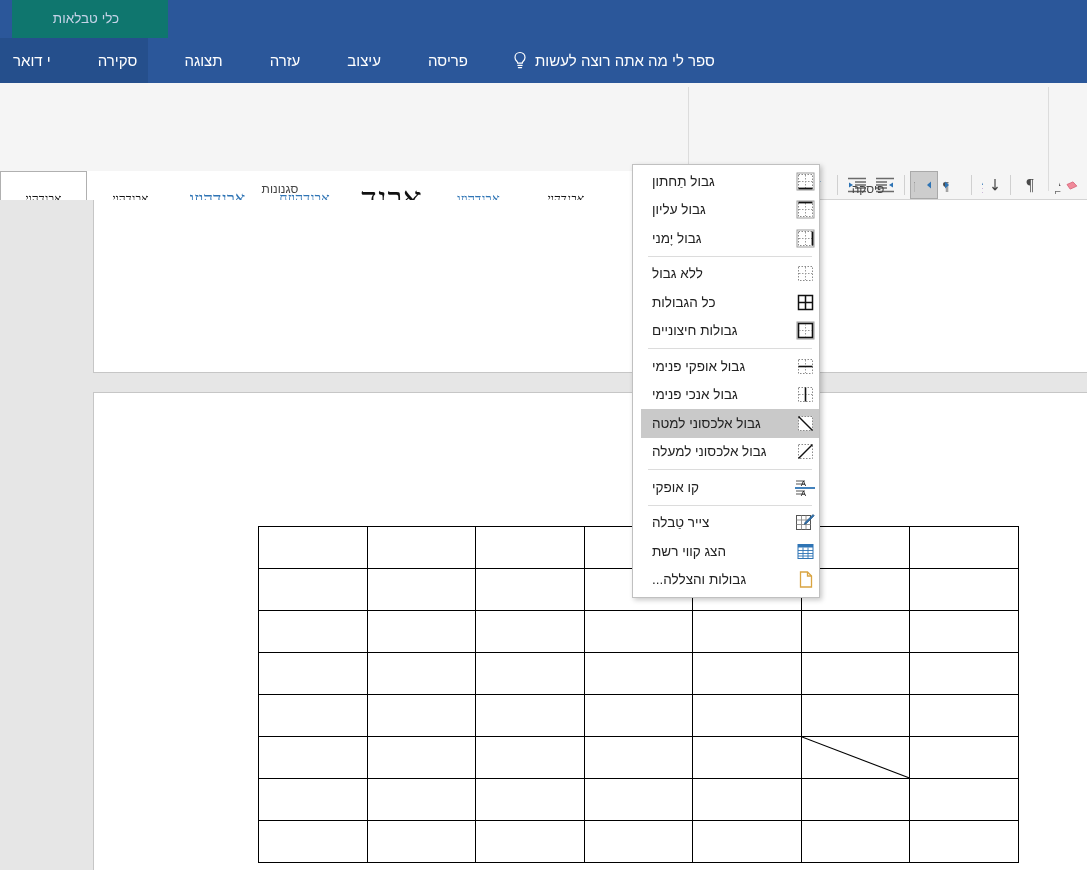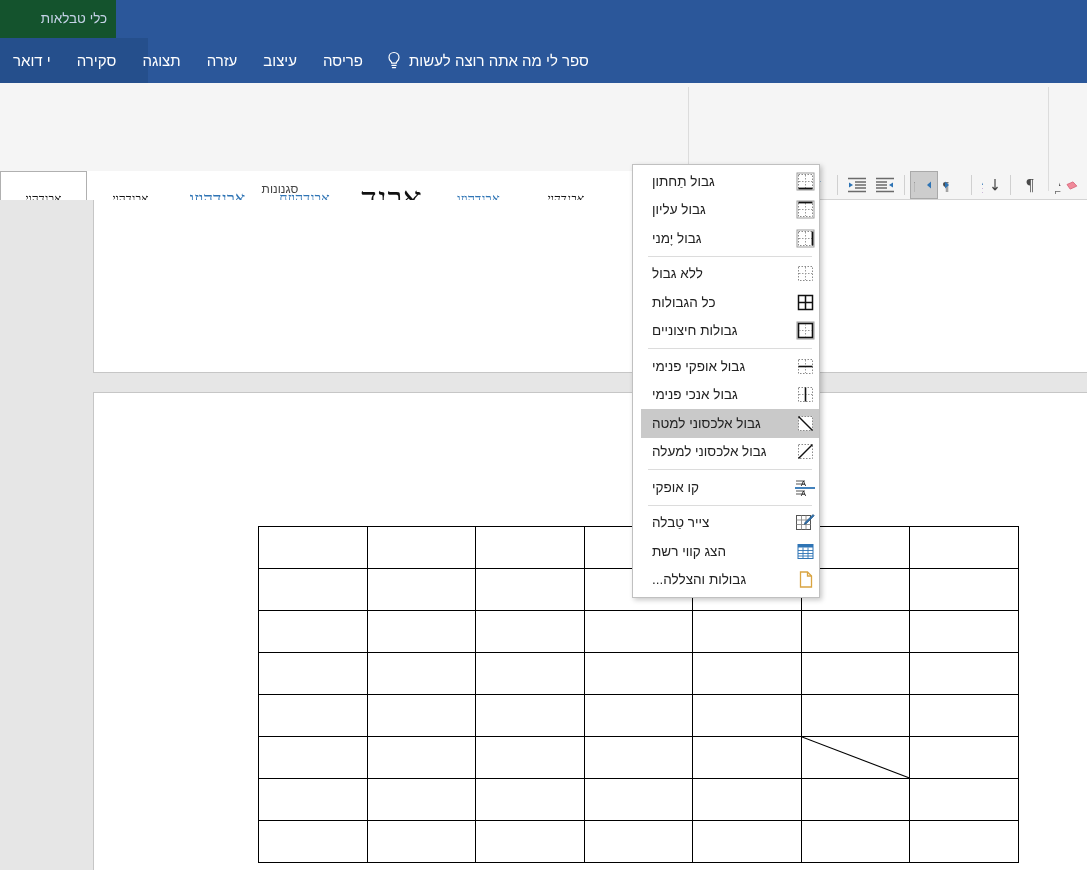--- a/index.html
+++ b/index.html
@@ -18,22 +18,22 @@
     background: #2b579a;
   }
   .title-text {
     position: absolute; top: 8px; left: 0px; right: 4px;
     text-align: left;
     color: #ffffff; font-size: 14px; line-height: 20px;
     white-space: nowrap; direction: rtl;
     padding-left: 4px;
   }
   .ctx-tab-header {
-    position: absolute; top: 0px; left: 0; width: 116px; height: 38px;
-    background: #14532d;
+    position: absolute; top: 0px; left: 12px; width: 156px; height: 38px;
+    background: #0f766e;
   }
   .ctx-tab-header-label {
     position: absolute; top: 9px; left: 0; width: 148px;
     text-align: center; color: #c6d3e8; font-size: 13.5px; line-height: 19px;
     white-space: nowrap;
   }
 
   
   .tabstrip {
     position: absolute; top: 38px; left: 0; width: 1087px; height: 45px;
@@ -41,20 +41,21 @@
   }
   .ctx-tab-group {
     position: absolute; top: 0; left: 0; width: 148px; height: 45px;
     background: #254f8c;
   }
   .tabs-row {
     position: absolute; top: 0; left: 0; width: 1087px; height: 45px;
     display: flex; flex-direction: row-reverse; align-items: center;
     justify-content: flex-start;
     padding-right: 2px;
+    gap: 21px;
   }
   .tab {
     color: #ffffff; font-size: 15px; line-height: 45px;
     padding: 0 13px; white-space: nowrap; cursor: default;
     height: 45px;
   }
   .tab.ctx { color: #ffffff; }
   .tellme {
     display: flex; flex-direction: row-reverse; align-items: center;
     gap: 7px; padding: 0 10px; margin-right: 4px;
@@ -409,20 +410,21 @@
               <path d="M2 18h16" stroke="#333" stroke-width="1.8"></path>
               <path d="M10 3v14M3 10h14" stroke="#9a9a9a" stroke-width="1" stroke-dasharray="1.6 1.6"></path>
             </svg>
           </div>
           <div class="caret">
               <i></i>
             </div>
         </div>
       </div>
 
+      <div class="grp-label" style="left:688px; width:360px;">פיסקה</div>
 
       <div class="grp-sep" style="left:1048px;"></div>
 
       <div class="fg-group">
         <div style="position:absolute;top:2px;left:8px;">
           <div class="btn">
             <svg width="22" height="18" viewBox="0 0 22 18">
               <text x="2" y="10" font-size="10" fill="#555" font-family="Liberation Serif">A</text>
               <path d="M8 8.5l6-2.6 3.8 4.2-6.6 3z" fill="#f08a9a" stroke="#d9677c" stroke-width="0.9"></path>
             </svg>

